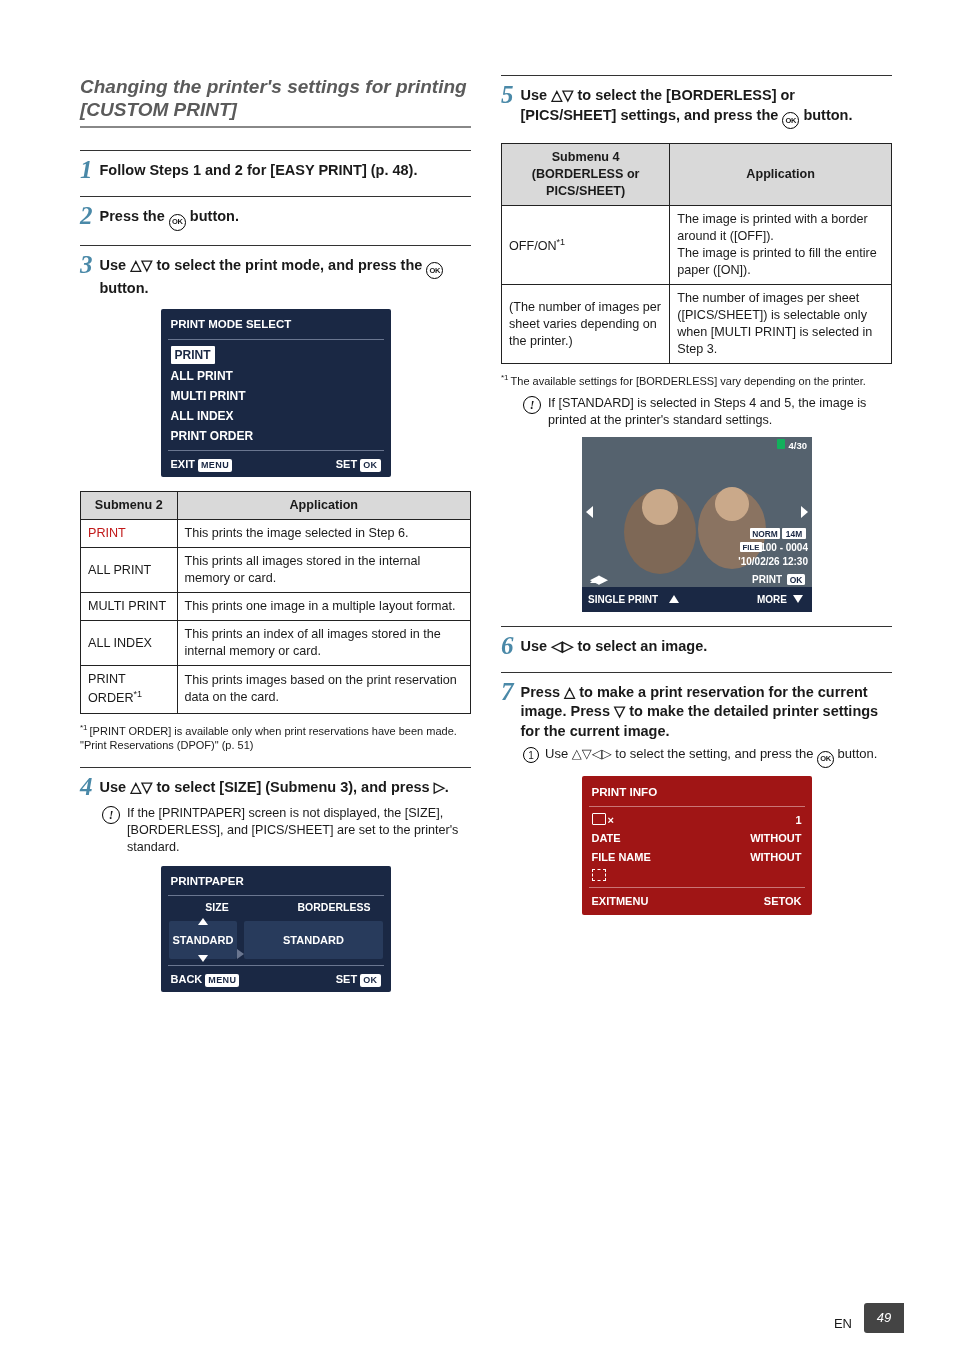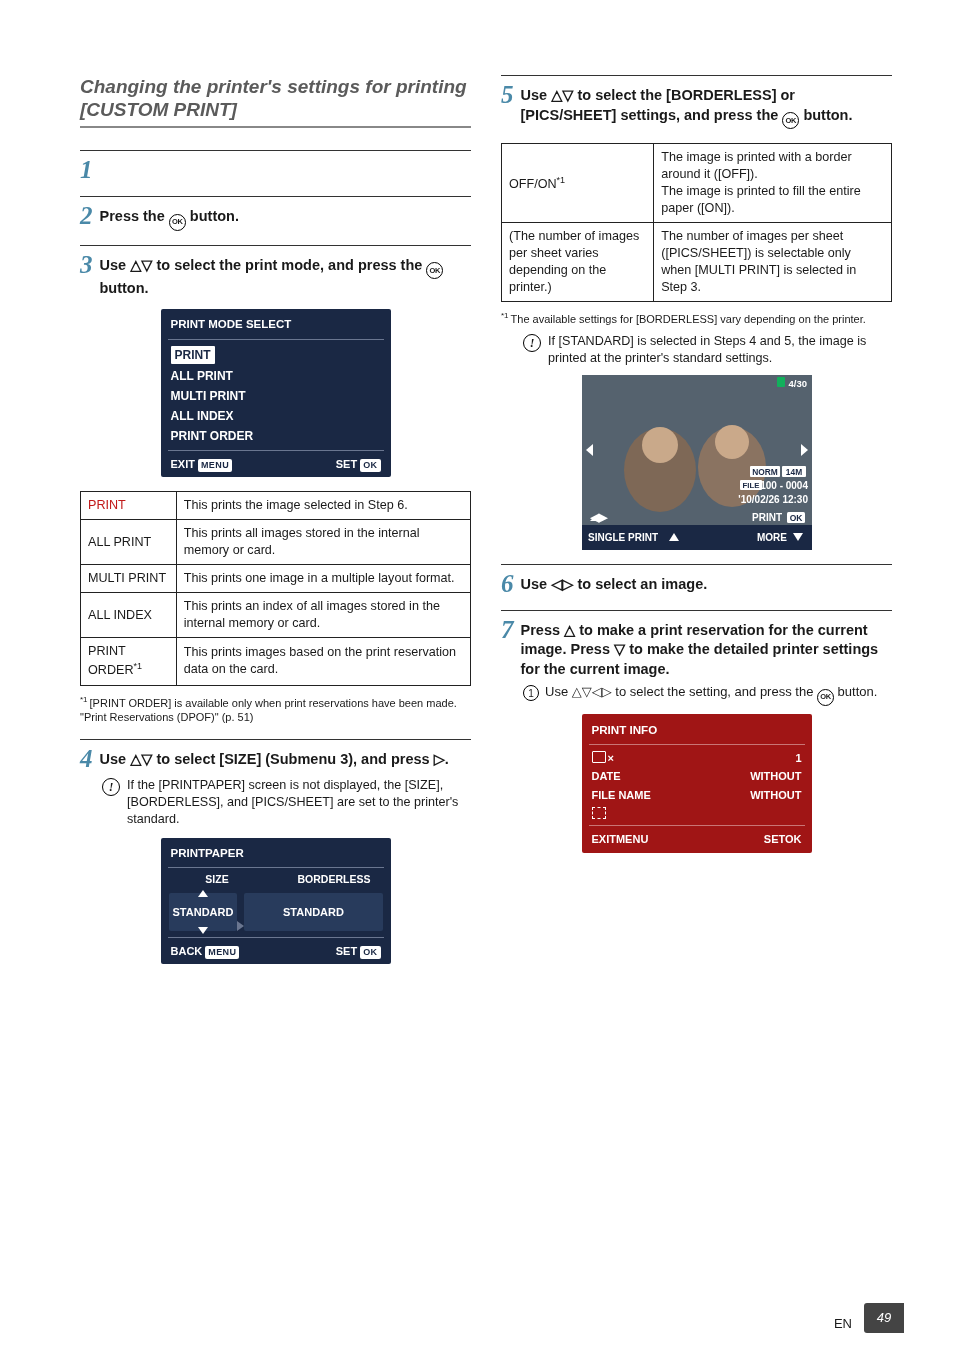--- a/index.html
+++ b/index.html
@@ -58,20 +58,21 @@
 
 <div class="page">
 <div class="cols">
 
 <div class="col">
   <div class="section-title">Changing the printer's settings for printing [CUSTOM PRINT]</div>
 
   <hr class="hr">
   <div class="step">
     <div class="step-num">1</div>
+    <div class="step-text">Follow Steps 1 and 2 for [EASY PRINT] (p. 48).</div>
   </div>
 
   <div class="spacer"></div>
         <hr class="hr">
   <div class="step">
     <div class="step-num">2</div>
     <div class="step-text">
       <span>Press the </span><span class="ok">OK</span><span> button.</span>
     </div>
   </div>
@@ -95,20 +96,24 @@
     <div class="row">PRINT ORDER</div>
     <div class="sep"></div>
     <div class="footer">
       <span><span>EXIT</span><span class="badge">MENU</span></span>
       <span><span>SET</span><span class="badge">OK</span></span>
     </div>
   </div>
 
   <table class="data">
     <tbody>
+            <tr>
+              <th>Submenu 2</th>
+              <th>Application</th>
+            </tr>
     <tr>
               <td class="red">PRINT</td>
               <td>This prints the image selected in Step 6.</td>
             </tr>
     <tr>
               <td>ALL PRINT</td>
               <td>This prints all images stored in the internal memory or card.</td>
             </tr>
     <tr>
               <td>MULTI PRINT</td>
@@ -165,20 +170,24 @@
   <hr class="hr">
   <div class="step">
     <div class="step-num">5</div>
     <div class="step-text">
       <span>Use </span><span class="sym">△▽</span><span> to select the [BORDERLESS] or [PICS/SHEET] settings, and press the </span><span class="ok">OK</span><span> button.</span>
     </div>
   </div>
 
   <table class="data">
     <tbody>
+            <tr>
+              <th><span>Submenu 4</span><br><span>(BORDERLESS or PICS/SHEET)</span></th>
+              <th>Application</th>
+            </tr>
     <tr>
               <td>OFF/ON<span style="vertical-align:super;font-size:9px">*1</span></td>
               <td style="white-space:pre-line">The image is printed with a border around it ([OFF]).
 The image is printed to fill the entire paper ([ON]).</td>
             </tr>
     <tr>
               <td>(The number of images per sheet varies depending on the printer.)</td>
               <td>The number of images per sheet ([PICS/SHEET]) is selectable only when [MULTI PRINT] is selected in Step 3.</td>
             </tr>
   </tbody>

